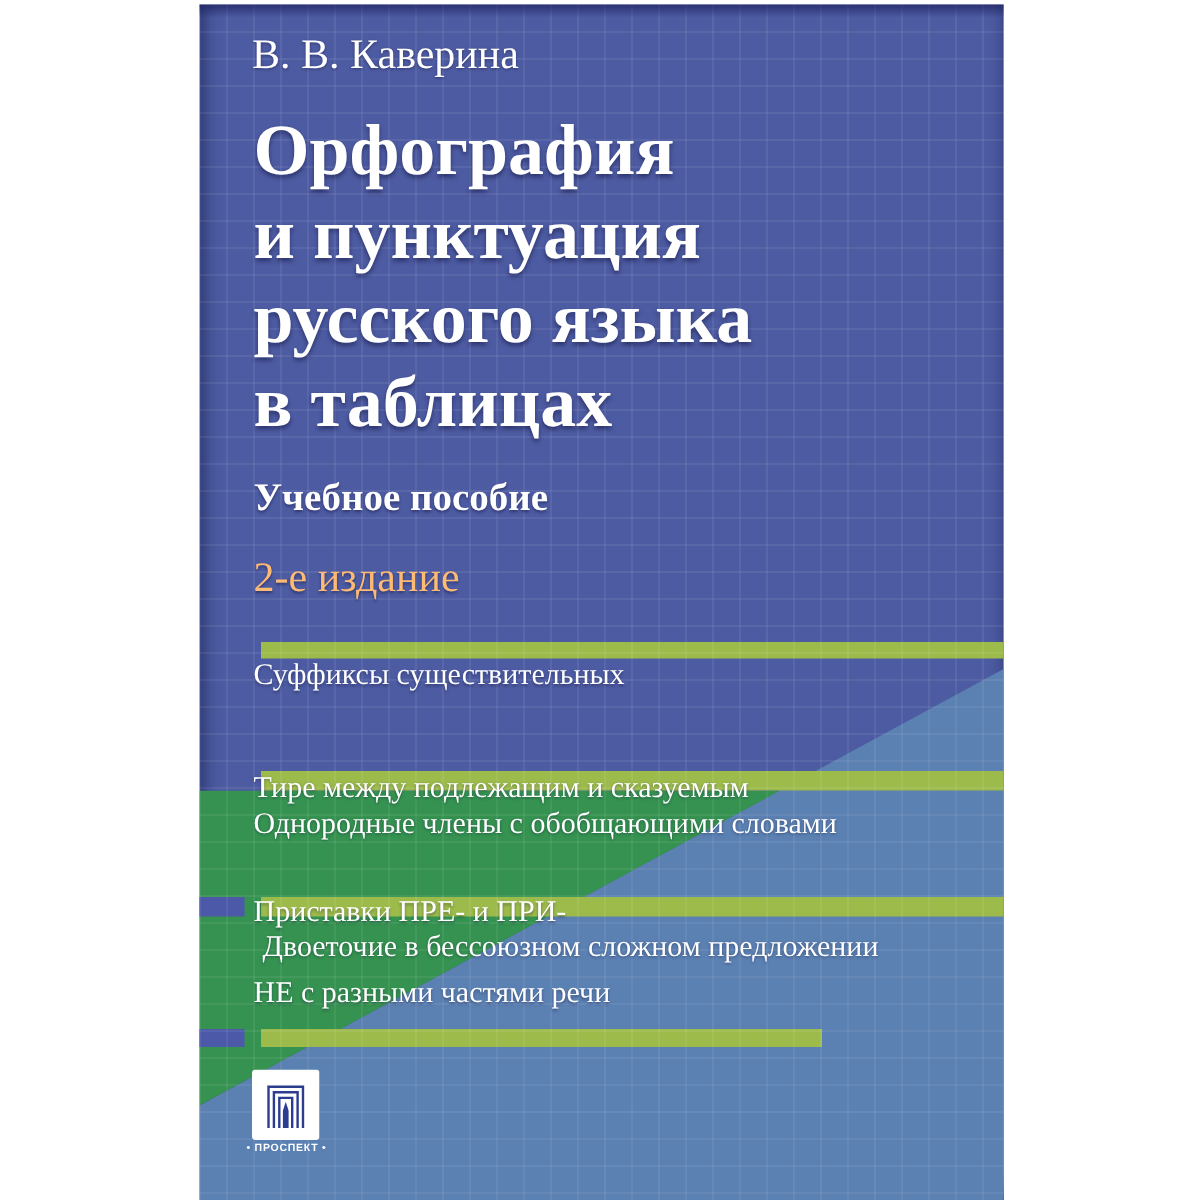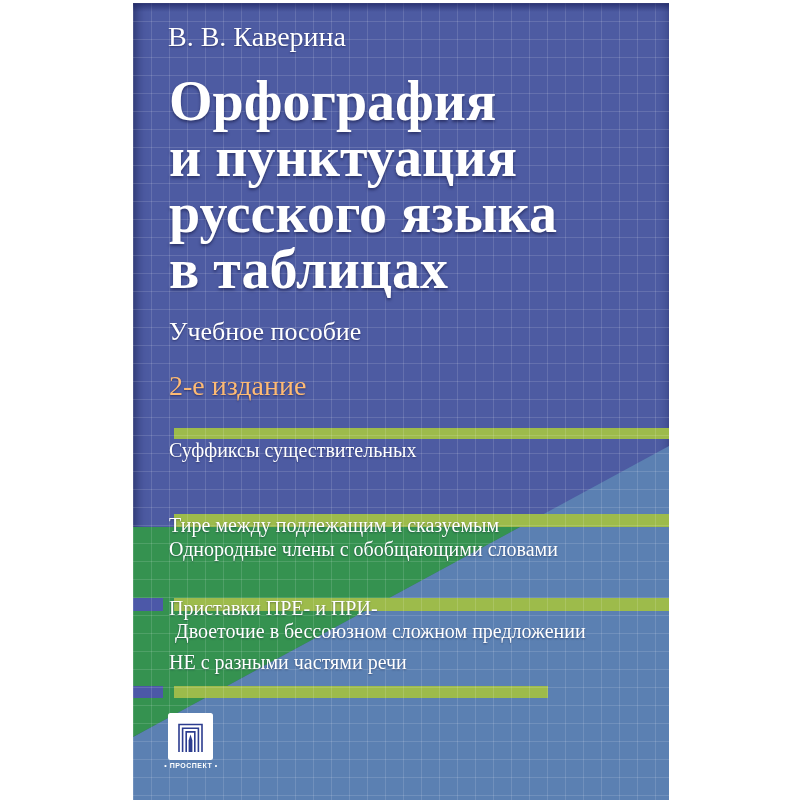--- a/index.html
+++ b/index.html
@@ -26,22 +26,22 @@
   
   .grid{position:absolute;inset:0;pointer-events:none;
         background-image:linear-gradient(to right, rgba(255,255,255,.13) 1px, transparent 1px),
                          linear-gradient(to bottom, rgba(255,255,255,.13) 1px, transparent 1px);
         background-size:18px 18px;}
   .topband{position:absolute;left:0;top:0;right:0;height:9px;
            background:linear-gradient(to bottom, rgba(24,30,90,.65), rgba(24,30,90,0));}
   .author{position:absolute;left:35px;top:18px;color:#ffffff;font-size:28px;
           text-shadow:0 1px 2px rgba(10,12,50,.45);}
   .title{position:absolute;left:36px;top:70px;color:#ffffff;font-weight:bold;
-         font-size:56px;line-height:56px;text-shadow:0 2px 3px rgba(10,12,50,.5);}
-  .subtitle{position:absolute;left:36px;top:314px;color:#ffffff;font-weight:normal;font-size:26px;
+         font-size:48px;line-height:56px;text-shadow:0 2px 3px rgba(10,12,50,.5);}
+  .subtitle{position:absolute;left:36px;top:314px;color:#ffffff;font-weight:bold;font-size:26px;
             text-shadow:0 1px 2px rgba(10,12,50,.45);}
   .edition{position:absolute;left:36px;top:367px;color:#fdba74;font-size:28px;
            text-shadow:0 1px 2px rgba(10,12,50,.45);}
   .topic{position:absolute;left:36px;color:#ffffff;font-size:20px;white-space:nowrap;
          text-shadow:0 1px 2px rgba(10,12,50,.4);}
   .t1{top:436px;} .t2{top:511px;}
   .t3{top:535px;} .t4{top:568px;margin-top:26px;}
   .t5{top:617px;padding-left:6px;} .t6{top:648px;}
   .logo{position:absolute;left:35px;top:710px;width:90px;text-align:left;}
   .logo svg{display:block;}

